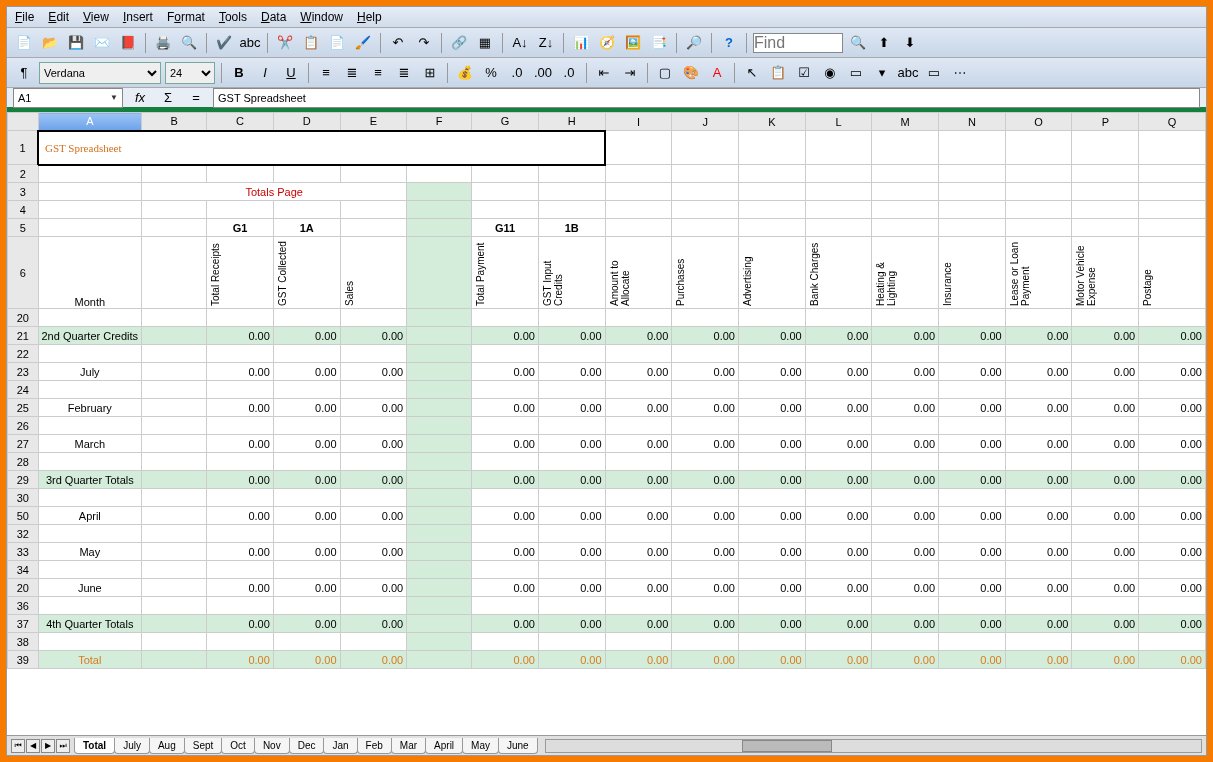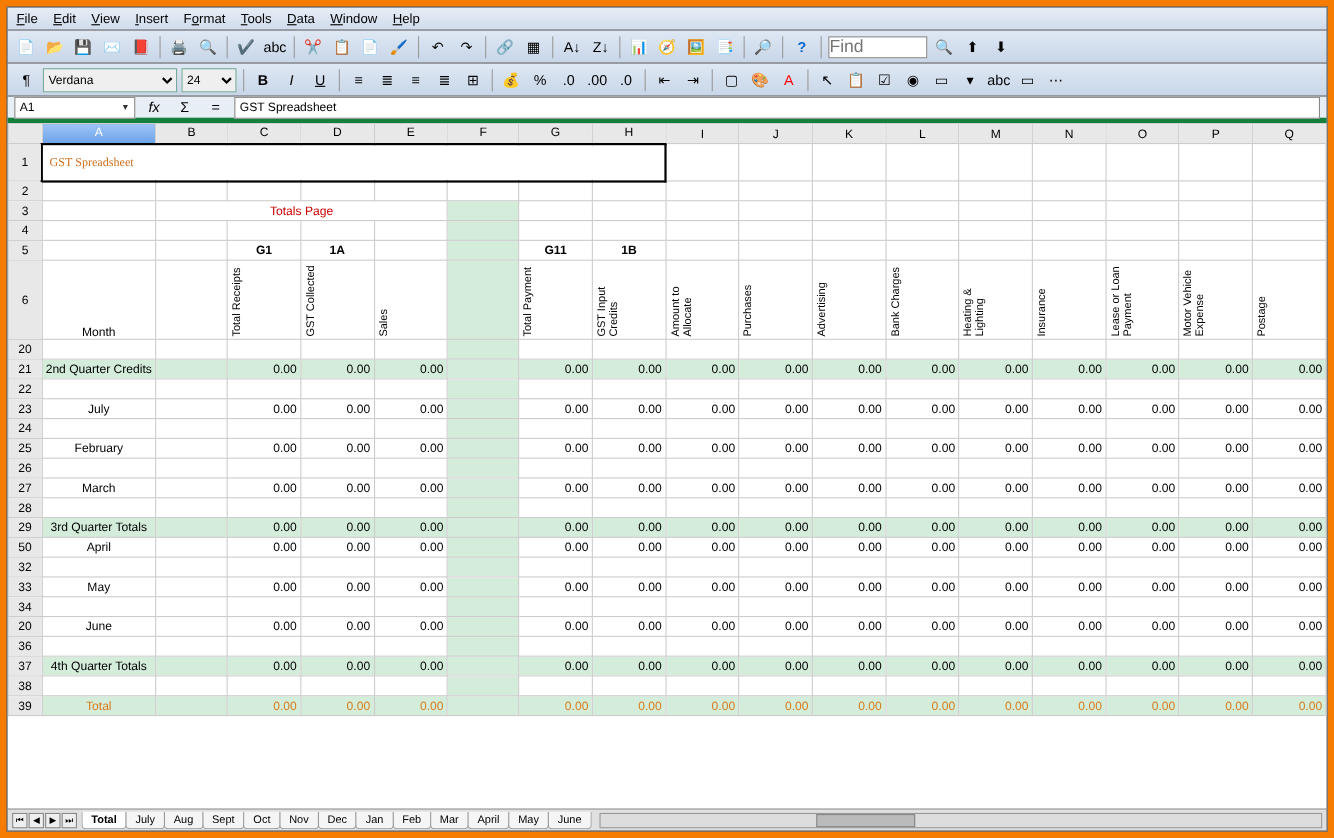--- a/index.html
+++ b/index.html
@@ -508,20 +508,40 @@
             <td class="cell green-bg">0.00</td>
             <td class="cell green-bg">0.00</td>
             <td class="cell green-bg">0.00</td>
             <td class="cell green-bg">0.00</td>
             <td class="cell green-bg">0.00</td>
             <td class="cell green-bg">0.00</td>
             <td class="cell green-bg">0.00</td>
             <td class="cell green-bg">0.00</td>
           </tr>
           <tr>
+            <th class="rowhead">30</th>
+            <td class="cell"></td>
+            <td class="cell"></td>
+            <td class="cell"></td>
+            <td class="cell"></td>
+            <td class="cell"></td>
+            <td class="cell green-bg"></td>
+            <td class="cell"></td>
+            <td class="cell"></td>
+            <td class="cell"></td>
+            <td class="cell"></td>
+            <td class="cell"></td>
+            <td class="cell"></td>
+            <td class="cell"></td>
+            <td class="cell"></td>
+            <td class="cell"></td>
+            <td class="cell"></td>
+            <td class="cell"></td>
+          </tr>
+          <tr>
             <th class="rowhead">50</th>
             <td class="cell left">April</td>
             <td class="cell"></td>
             <td class="cell">0.00</td>
             <td class="cell">0.00</td>
             <td class="cell">0.00</td>
             <td class="cell green-bg"></td>
             <td class="cell">0.00</td>
             <td class="cell">0.00</td>
             <td class="cell">0.00</td>

